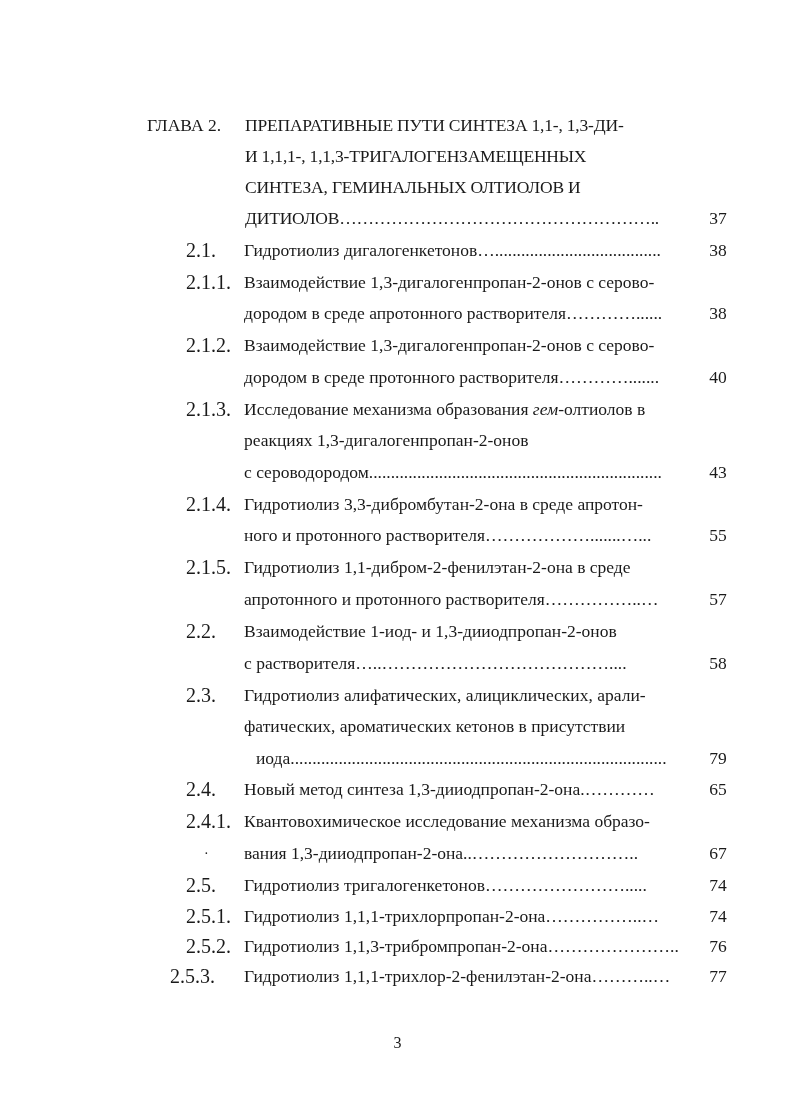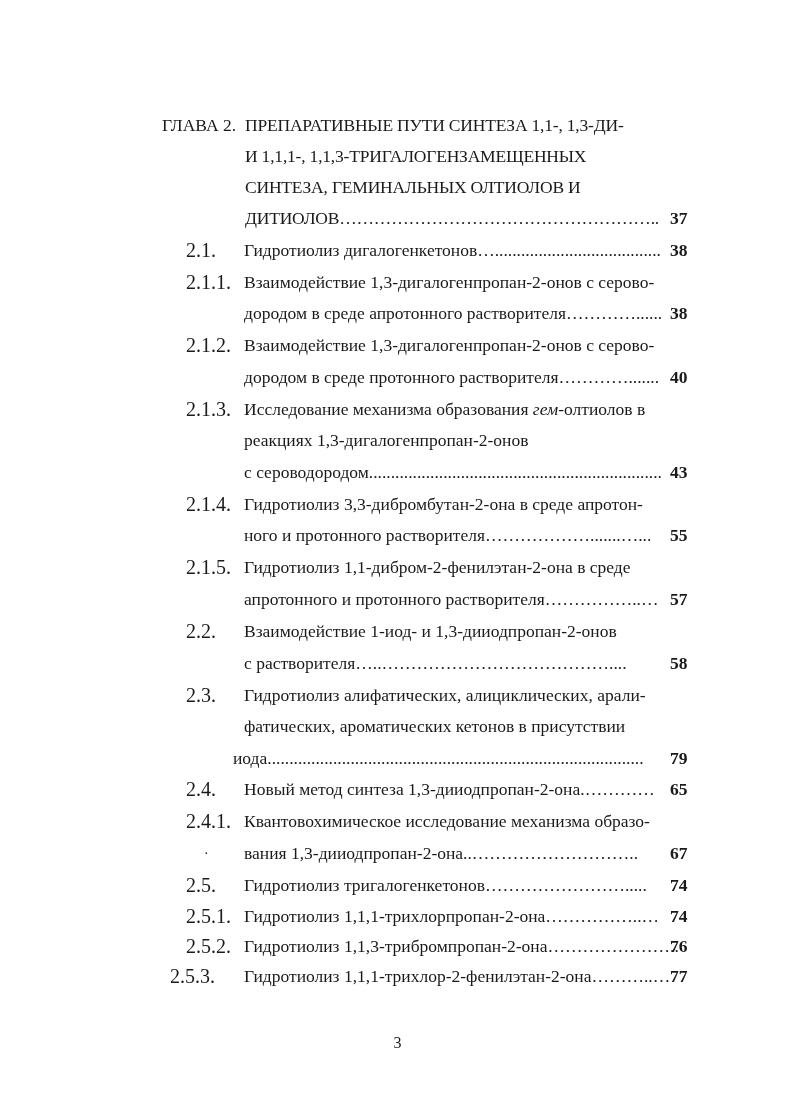--- a/index.html
+++ b/index.html
@@ -6,22 +6,22 @@
   body {
     width: 795px; height: 1095px; position: relative; overflow: hidden;
     font-family: "Liberation Serif", "DejaVu Serif", serif;
     color: #1a1a1a;
   }
   .toc { position: absolute; left: 0; top: 0; width: 795px; }
   .line {
     position: absolute; font-size: 17.5px; line-height: 22px; white-space: nowrap;
   }
   .num { position: absolute; font-size: 20px; line-height: 22px; }
-  .page { position: absolute; font-size: 17.5px; line-height: 22px; text-align: left; width: 40px; left: 670px; font-weight: bold; }
-  .chap-label { position: absolute; left: 162px; font-size: 17.5px; line-height: 22px; }
+  .page { position: absolute; font-size: 17.5px; line-height: 22px; text-align: center; width: 40px; left: 698px; }
+  .chap-label { position: absolute; left: 147px; font-size: 17.5px; line-height: 22px; }
   .chap-text { letter-spacing: -0.2px; }
   .page-number { position: absolute; left: 0; width: 795px; top: 1034px; text-align: center; font-size: 16px; }
   .stray-dot { position: absolute; left: 204px; top: 846px; font-size: 14px; }
 </style>
 </head>
 <body>
 
 <div class="toc">
 
   <span class="chap-label" style="top:114px">ГЛАВА 2.</span>
@@ -62,21 +62,21 @@
   <span class="page" style="top:588px">57</span>
 
   <span class="num" style="left:186px;top:620px">2.2.</span>
   <span class="line" style="left:244px;top:620px">Взаимодействие 1-иод- и 1,3-дииодпропан-2-онов</span>
   <span class="line" style="left:244px;top:652px">с растворителя…..…………………………………....</span>
   <span class="page" style="top:652px">58</span>
 
   <span class="num" style="left:186px;top:684px">2.3.</span>
   <span class="line" style="left:244px;top:684px">Гидротиолиз алифатических, алициклических, арали-</span>
   <span class="line" style="left:244px;top:715px">фатических, ароматических  кетонов в присутствии</span>
-  <span class="line" style="left:233px;top:747px">иода......................................................................................</span>
+  <span class="line" style="left:256px;top:747px">иода......................................................................................</span>
   <span class="page" style="top:747px">79</span>
 
   <span class="num" style="left:186px;top:778px">2.4.</span>
   <span class="line" style="left:244px;top:778px">Новый метод синтеза 1,3-дииодпропан-2-она.…………</span>
   <span class="page" style="top:778px">65</span>
 
   <span class="num" style="left:186px;top:810px">2.4.1.</span>
   <span class="line" style="left:244px;top:810px">Квантовохимическое исследование механизма образо-</span>
   <span class="stray-dot">·</span>
   <span class="line" style="left:244px;top:842px">вания 1,3-дииодпропан-2-она..………………………..</span>

